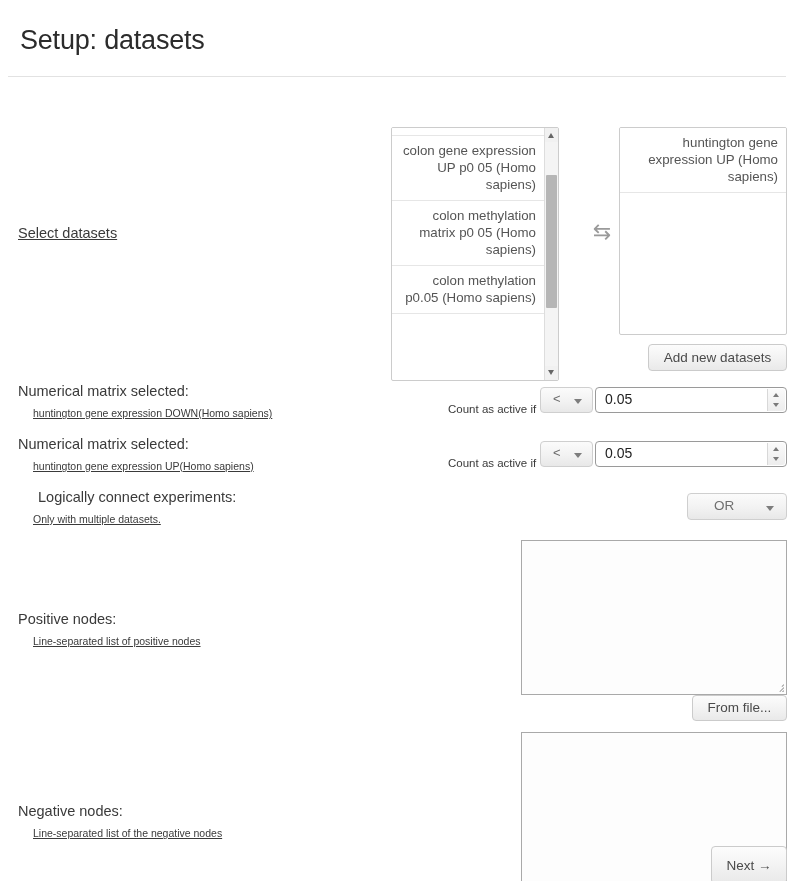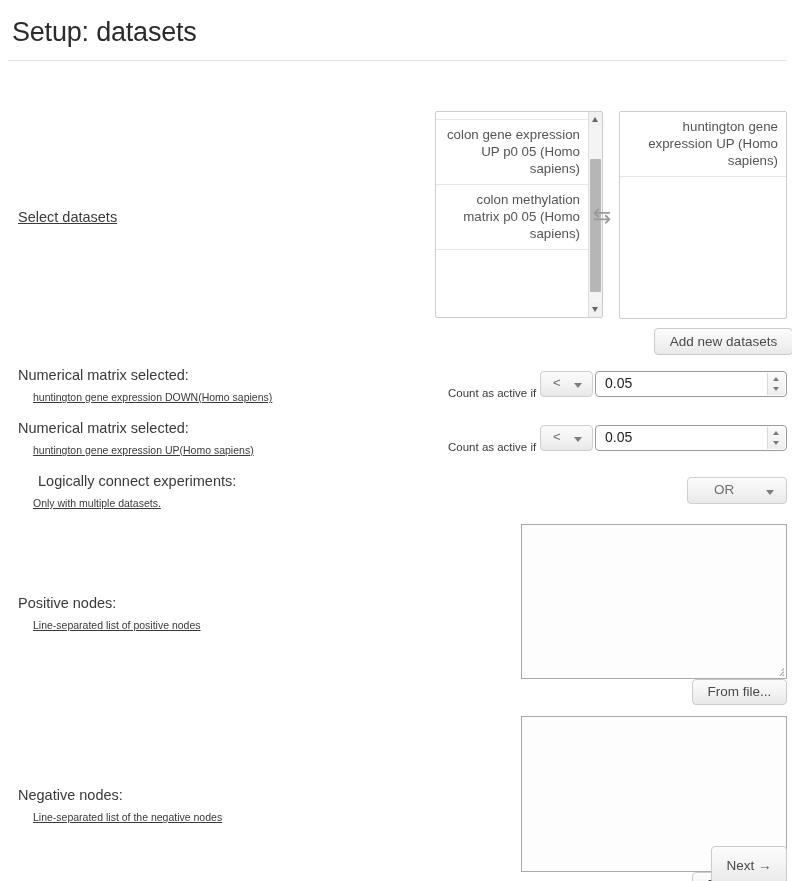--- a/index.html
+++ b/index.html
@@ -14,21 +14,21 @@
     color: #333333;
     overflow: hidden;
     position: relative;
   }
 
   
   #page-title {
     font-size: 27px;
     font-weight: normal;
     color: #2b2b2b;
-    margin: 4px;
+    margin: 12px;
     padding: 13px 0 8px 8px;
     letter-spacing: -0.2px;
   }
   #title-rule {
     height: 1px;
     background: #e2e2e2;
     margin: 0 6px 0 8px;
   }
 
   
@@ -56,24 +56,24 @@
   
   .listbox {
     position: absolute;
     box-sizing: border-box;
     border: 1px solid #cccccc;
     background: #ffffff;
     border-radius: 2px;
     overflow: hidden;
   }
   #available-list {
-    left: 435px;
+    left: 391px;
     top: 50px;
     width: 168px;
-    height: 207px;
+    height: 254px;
   }
   #selected-list {
     left: 619px;
     top: 50px;
     width: 168px;
     height: 208px;
   }
   .list-scroll {
     position: absolute;
     left: 0;
@@ -175,21 +175,20 @@
     cursor: default;
     padding: 0;
     white-space: nowrap;
   }
   #add-datasets-button {
     left: 648px;
     top: 267px;
     width: 139px;
     height: 27px;
     line-height: 25px;
-    margin-left: 6px;
   }
   .from-file-button {
     width: 95px;
     height: 26px;
     line-height: 24px;
     left: 692px;
   }
   #from-file-positive { top: 618px; }
   #from-file-negative { top: 811px; }
   #next-button {
@@ -362,20 +361,21 @@
 <div id="title-rule"></div>
 
 <div class="form-row">
   <div class="row-label" style="top:148px;text-decoration:underline;">Select datasets</div>
 
   <div class="listbox" id="available-list">
     <div class="list-scroll">
       <div class="list-item clipped">sapiens)</div>
       <div class="list-item">colon gene expression UP p0 05 (Homo sapiens)</div>
       <div class="list-item">colon methylation matrix p0 05 (Homo sapiens)</div>
+      <div class="list-item">colon methylation p0.05 (Homo sapiens)</div>
     </div>
     <div class="vscroll">
       <div class="arrow up">
           <i></i>
         </div>
       <div class="thumb"></div>
       <div class="arrow down">
           <i></i>
         </div>
     </div>

